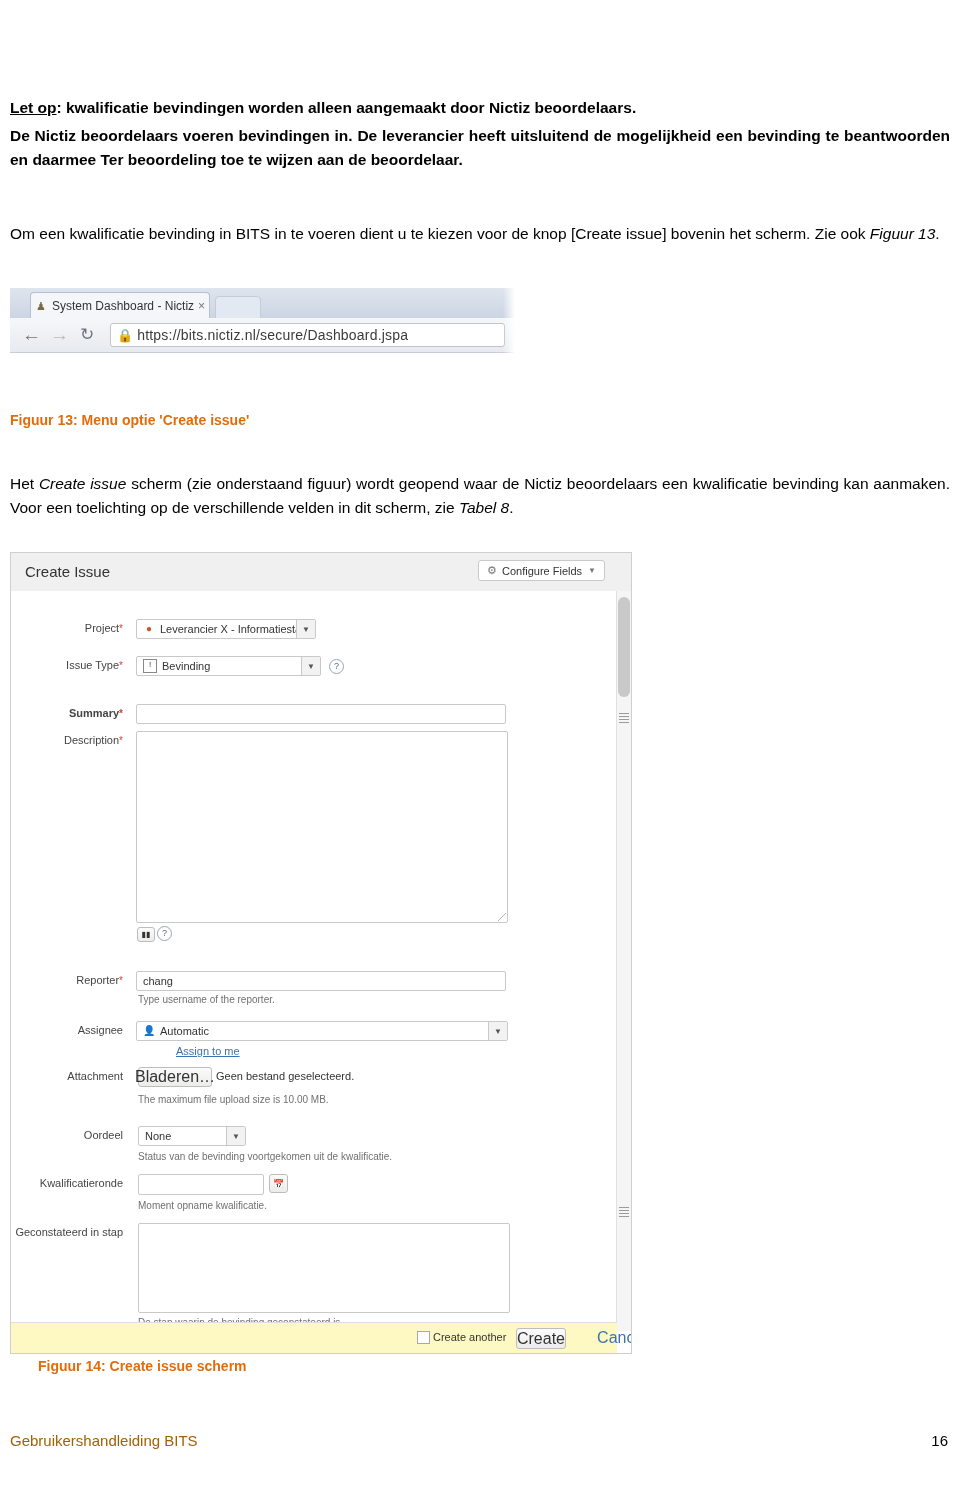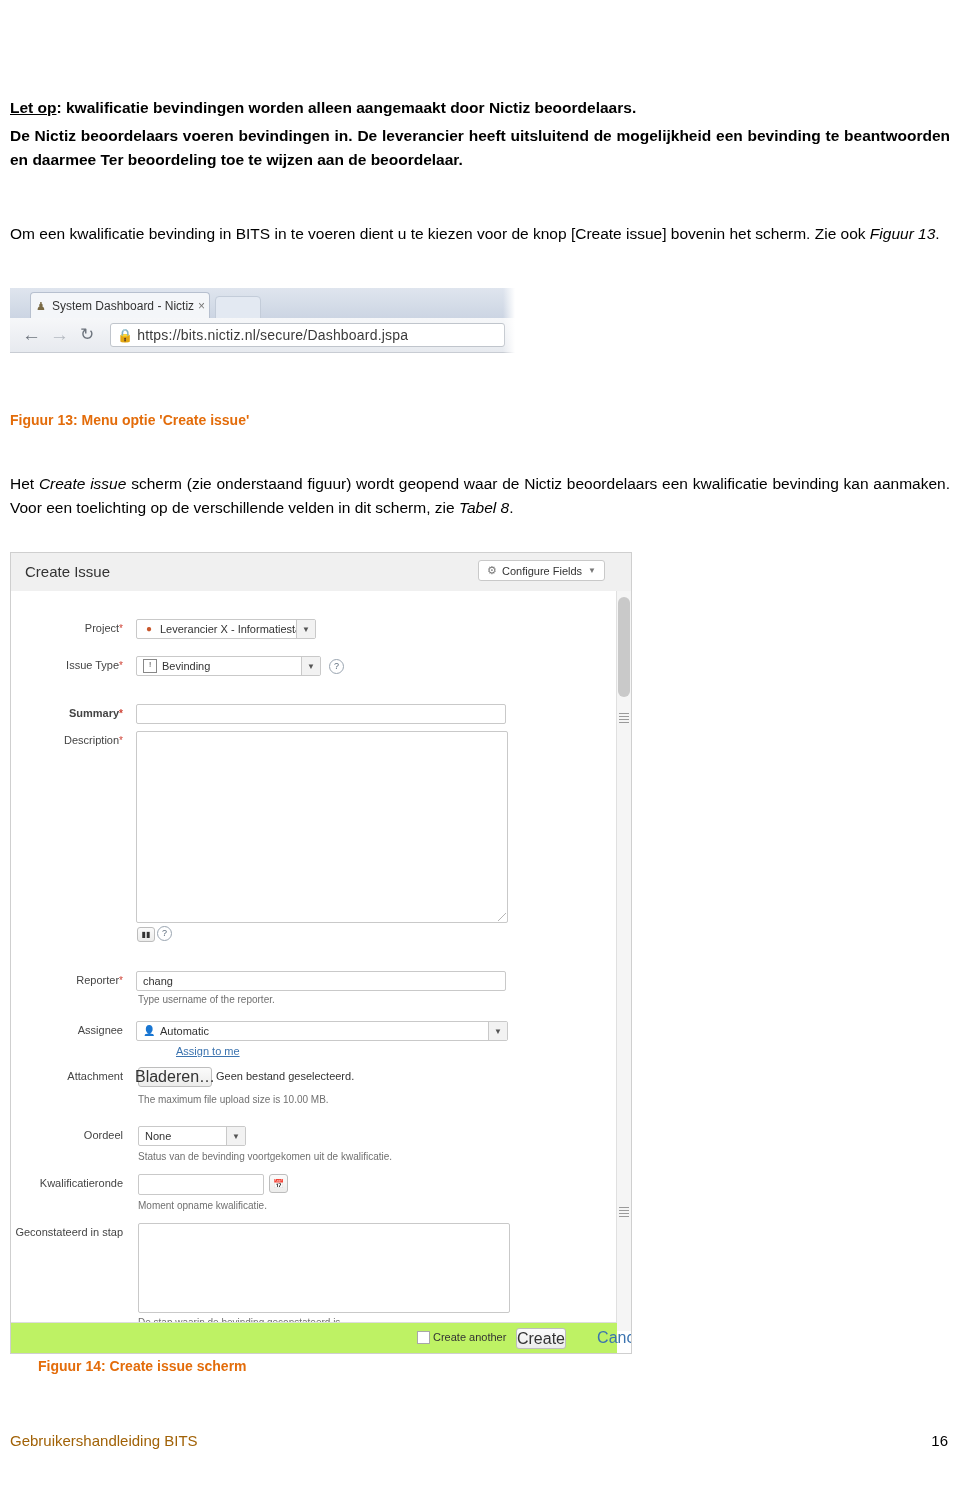--- a/index.html
+++ b/index.html
@@ -177,21 +177,21 @@
   }
   .linkblue { color:#3b73af; text-decoration:underline; font-size:11px; }
   .btn-gray {
     position:absolute; background:linear-gradient(#fbfbfb,#ececeb);
     border:1px solid #bdbdbd; border-radius:3px;
     font-size:16px; color:#333; display:flex; align-items:center;
     justify-content:center;
   }
   .fig14 .footer {
     position:absolute; left:0; bottom:0; width:606px; height:30px;
-    background:#bef264; border-top:1px solid #ddd;
+    background:#fef9c3; border-top:1px solid #ddd;
   }
   .scroll-track {
     position:absolute; right:0; top:38px; width:14px; height:740px;
     background:#f5f5f5; border-left:1px solid #e0e0e0;
   }
   .scroll-thumb {
     position:absolute; right:1px; width:12px; background:#c9c9c9; border-radius:6px;
   }
   .scroll-grip {
     position:absolute; right:2px; width:10px; height:10px;

